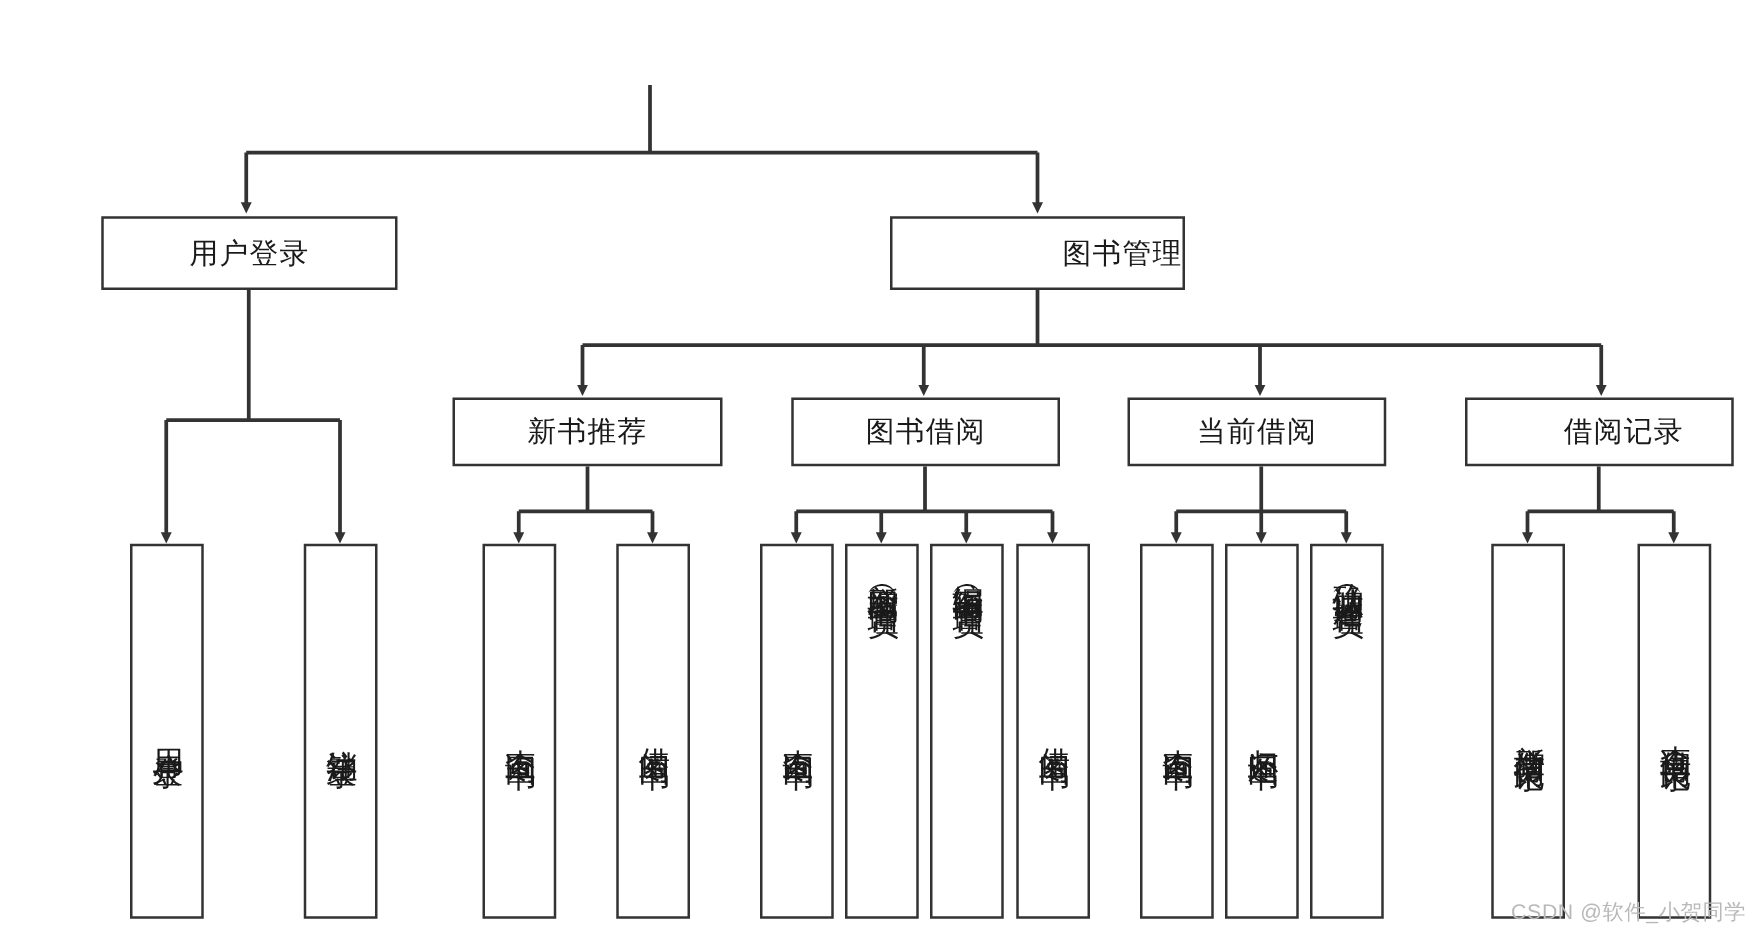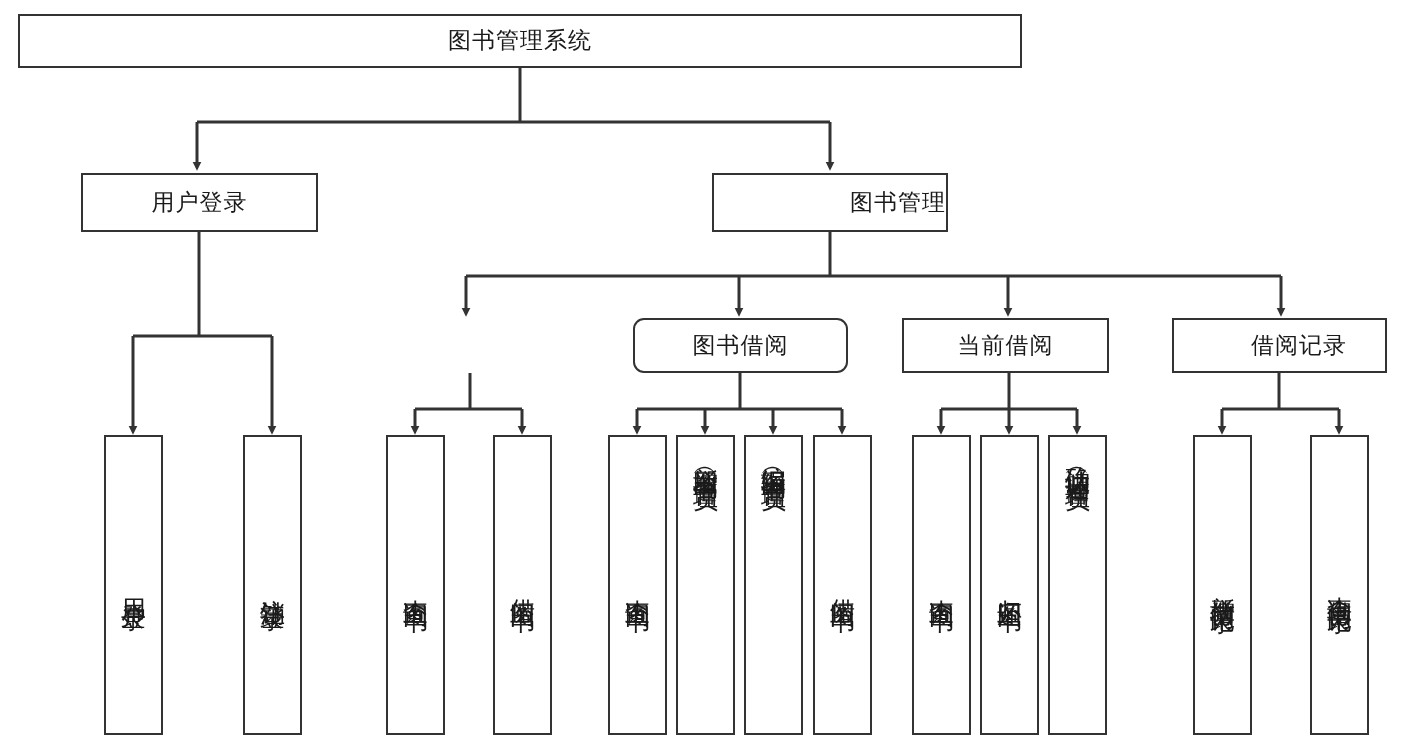--- a/index.html
+++ b/index.html
@@ -123,34 +123,34 @@
       <path d="M1009,409 L1009,430" marker-end="url(#arrow)"></path>
       <path d="M1077,409 L1077,430" marker-end="url(#arrow)"></path>
 
       <path d="M1279,373 L1279,409"></path>
       <path d="M1222,409 L1339,409"></path>
       <path d="M1222,409 L1222,430" marker-end="url(#arrow)"></path>
       <path d="M1339,409 L1339,430" marker-end="url(#arrow)"></path>
     </g>
   </svg>
 
-  <div class="node h-node" style="left:18px; top:14px; width:1004px; height:54px;">
-    <span class="node-label">图书管理系统</span>
-  </div>
 
   <div class="node h-node" style="left:81px; top:173px; width:237px; height:59px;">
     <span class="node-label">用户登录</span>
   </div>
 
   <div class="node h-node" style="left:712px; top:173px; width:236px; height:59px;justify-content:flex-end;">
     <span class="node-label">图书管理</span>
   </div>
 
-
-  <div class="node h-node" style="left:633px; top:318px; width:215px; height:55px;border-radius:11px;">
+  <div class="node h-node" style="left:362px; top:318px; width:216px; height:55px;">
+    <span class="node-label">新书推荐</span>
+  </div>
+
+  <div class="node h-node" style="left:633px; top:318px; width:215px; height:55px;">
     <span class="node-label">图书借阅</span>
   </div>
 
   <div class="node h-node" style="left:902px; top:318px; width:207px; height:55px;">
     <span class="node-label">当前借阅</span>
   </div>
 
   <div class="node h-node" style="left:1172px; top:318px; width:215px; height:55px;padding-left:39px;">
     <span class="node-label">借阅记录</span>
   </div>
@@ -200,14 +200,15 @@
   </div>
 
   <div class="node v-node mid-align" style="left:1193px; top:435px; width:59px; height:300px;">
     <span class="node-label">新增借阅记录</span>
   </div>
 
   <div class="node v-node mid-align" style="left:1310px; top:435px; width:59px; height:300px;">
     <span class="node-label">查询借阅记录</span>
   </div>
 
+  <div id="watermark">CSDN @软件_小贺同学</div>
 
 </div>
 
 </body></html>

